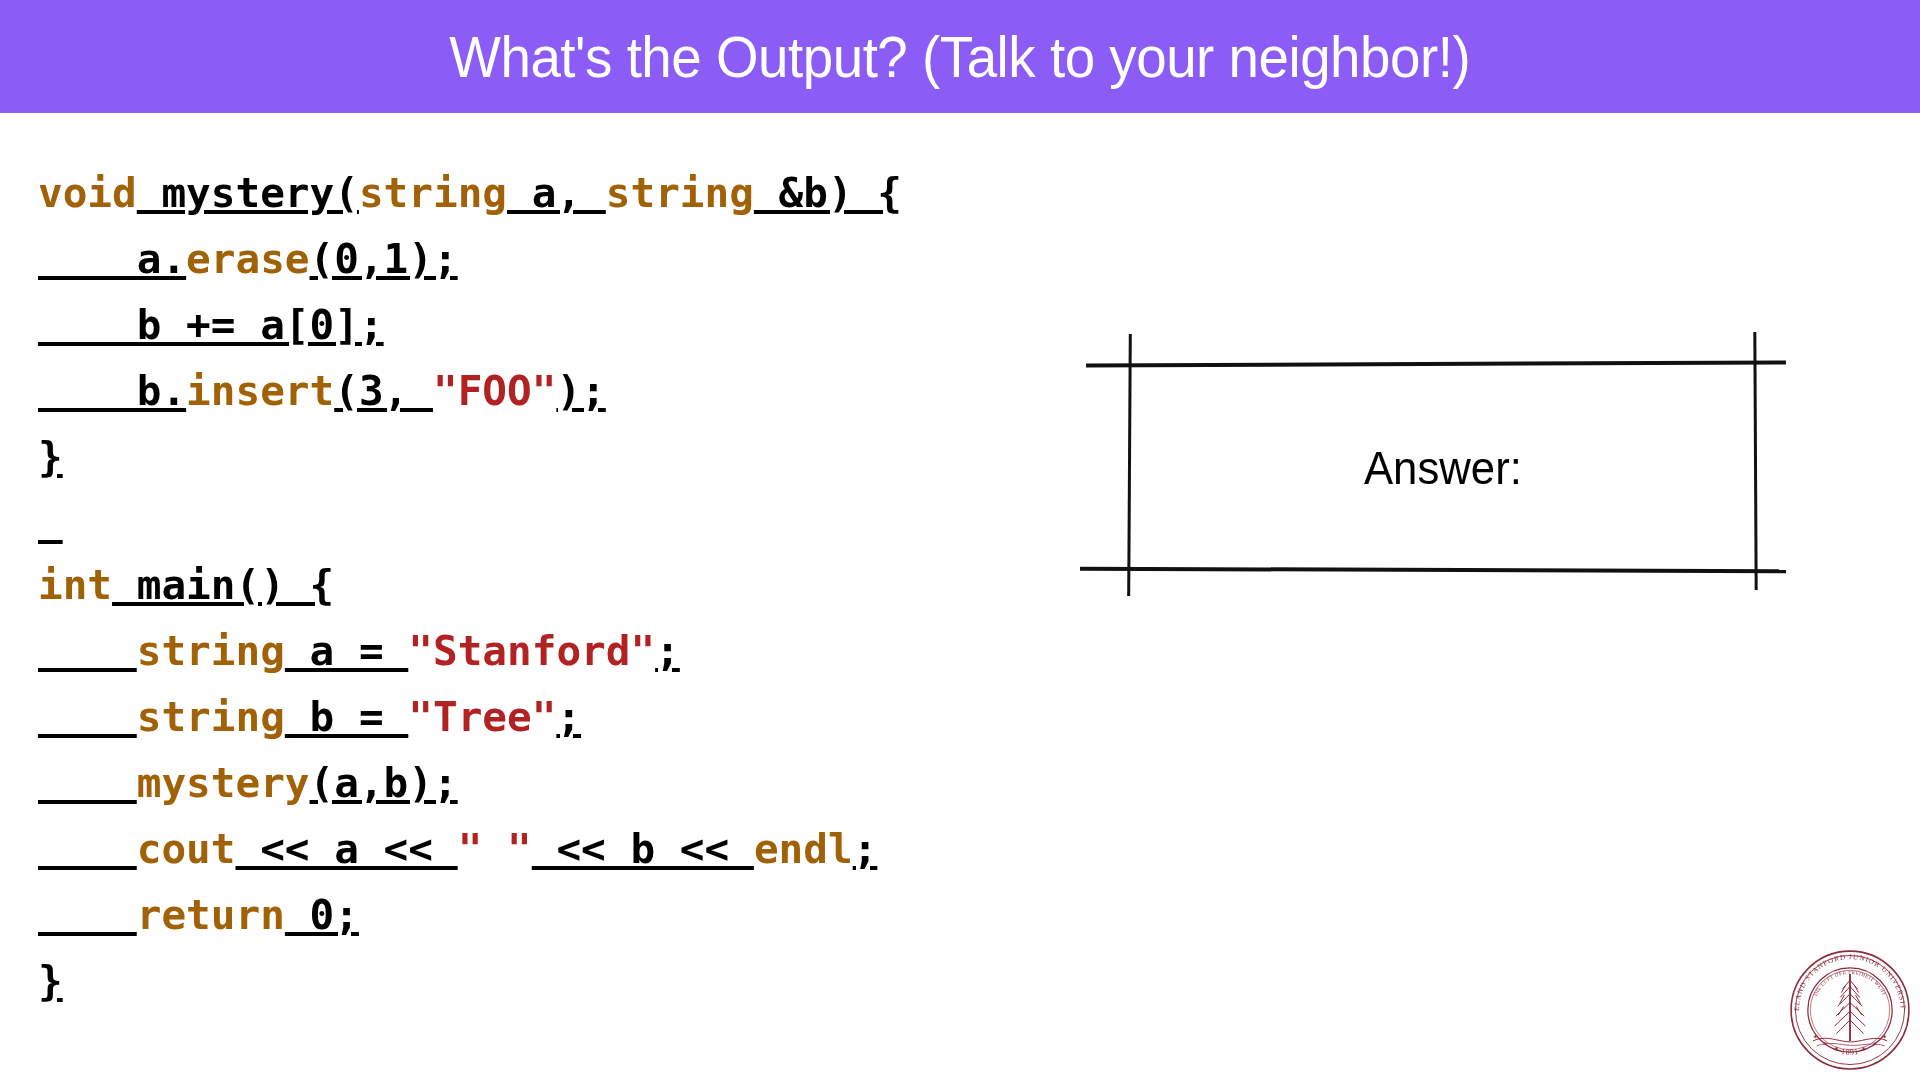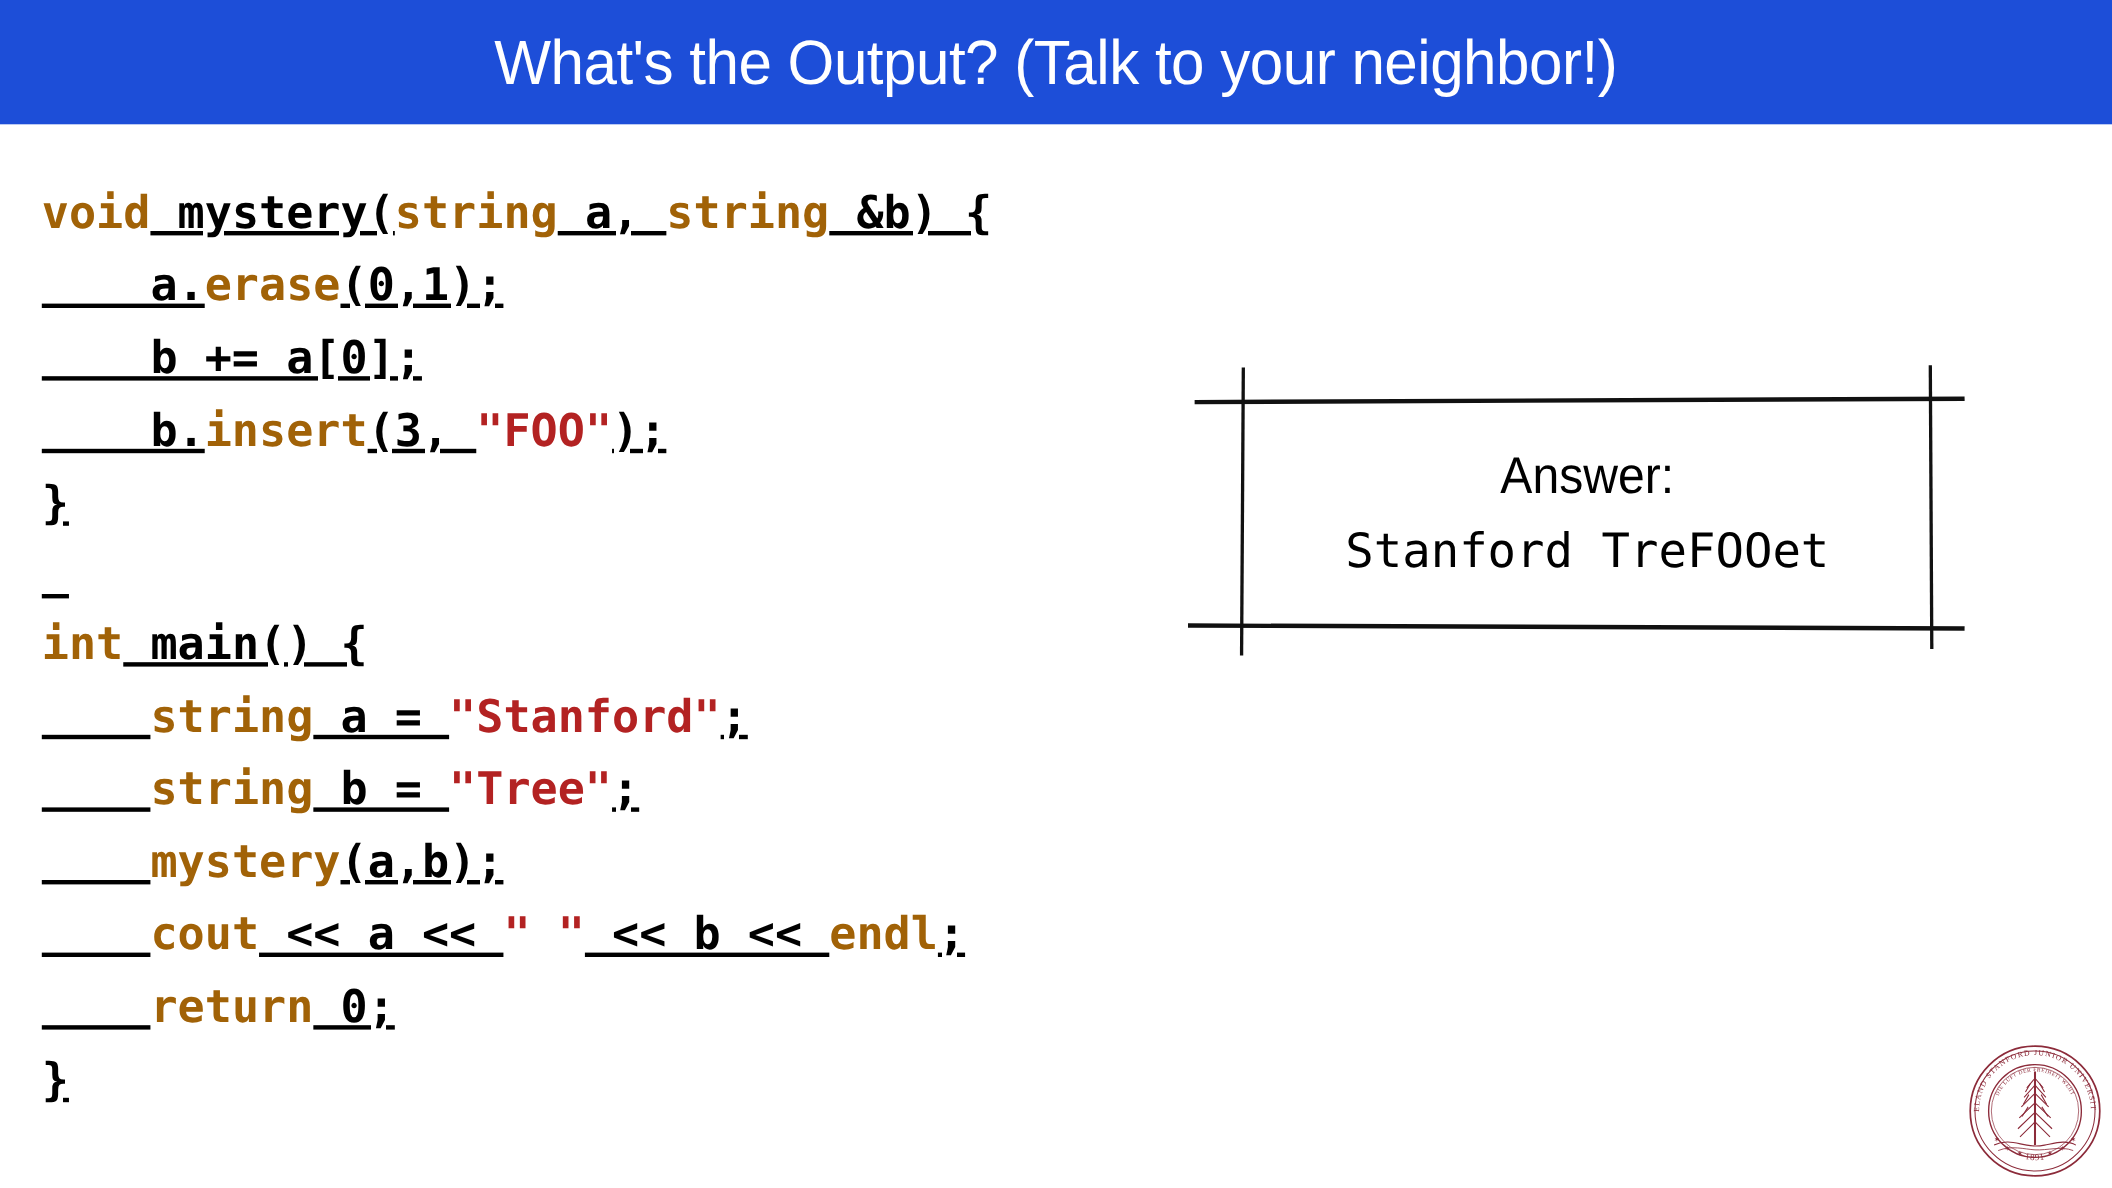--- a/index.html
+++ b/index.html
@@ -15,21 +15,21 @@
     position: relative;
   }
 
   
   #title-banner {
     position: absolute;
     left: 0;
     top: 0;
     width: 1920px;
     height: 113px;
-    background: #1d4ed8;
+    background: #8b5cf6;
     display: flex;
     align-items: center;
     justify-content: center;
   }
   #title-text {
     color: #ffffff;
     font-family: "Liberation Sans", sans-serif;
     font-size: 57px;
     font-weight: 400;
     letter-spacing: -0.5px;
@@ -146,21 +146,20 @@
 
 <div id="code-block"><div class="code-line"><span class="kw">void</span><span class="plain"> mystery(</span><span class="type">string</span><span class="plain"> a, </span><span class="type">string</span><span class="plain"> &amp;b) {</span></div><div class="code-line"><span class="plain">    a.</span><span class="type">erase</span><span class="plain">(0,1);</span></div><div class="code-line"><span class="plain">    b += a[0];</span></div><div class="code-line"><span class="plain">    b.</span><span class="type">insert</span><span class="plain">(3, </span><span class="str">"FOO"</span><span class="plain">);</span></div><div class="code-line"><span class="plain">}</span></div><div class="code-line blank"><span class="plain"> </span></div><div class="code-line"><span class="kw">int</span><span class="plain"> main() {</span></div><div class="code-line"><span class="plain">    </span><span class="type">string</span><span class="plain"> a = </span><span class="str">"Stanford"</span><span class="plain">;</span></div><div class="code-line"><span class="plain">    </span><span class="type">string</span><span class="plain"> b = </span><span class="str">"Tree"</span><span class="plain">;</span></div><div class="code-line"><span class="plain">    </span><span class="type">mystery</span><span class="plain">(a,b);</span></div><div class="code-line"><span class="plain">    </span><span class="type">cout</span><span class="plain"> &lt;&lt; a &lt;&lt; </span><span class="str">" "</span><span class="plain"> &lt;&lt; b &lt;&lt; </span><span class="type">endl</span><span class="plain">;</span></div><div class="code-line"><span class="plain">    </span><span class="kw">return</span><span class="plain"> 0;</span></div><div class="code-line"><span class="plain">}</span></div></div>
 
 <div id="answer-box">
   <div class="hand-line" id="box-line-top"></div>
   <div class="hand-line" id="box-line-bottom"></div>
   <div class="hand-line" id="box-line-left"></div>
   <div class="hand-line" id="box-line-right"></div>
   <div id="answer-content">
     <div id="answer-label">Answer:</div>
-    <div id="answer-value">Stanford TreFOOet</div>
   </div>
 </div>
 
 <div id="stanford-seal">
   <svg viewBox="0 0 200 200" width="124" height="124" aria-hidden="true">
     <defs>
       <path id="arcOuter" d="M 100,100 m -82,0 a 82,82 0 1,1 164,0" fill="none"></path>
       <path id="arcInner" d="M 100,100 m -58,0 a 58,58 0 1,1 116,0" fill="none"></path>
       <path id="arcYear" d="M 100,100 m -72,0 a 72,72 0 1,0 144,0" fill="none"></path>
     </defs>

